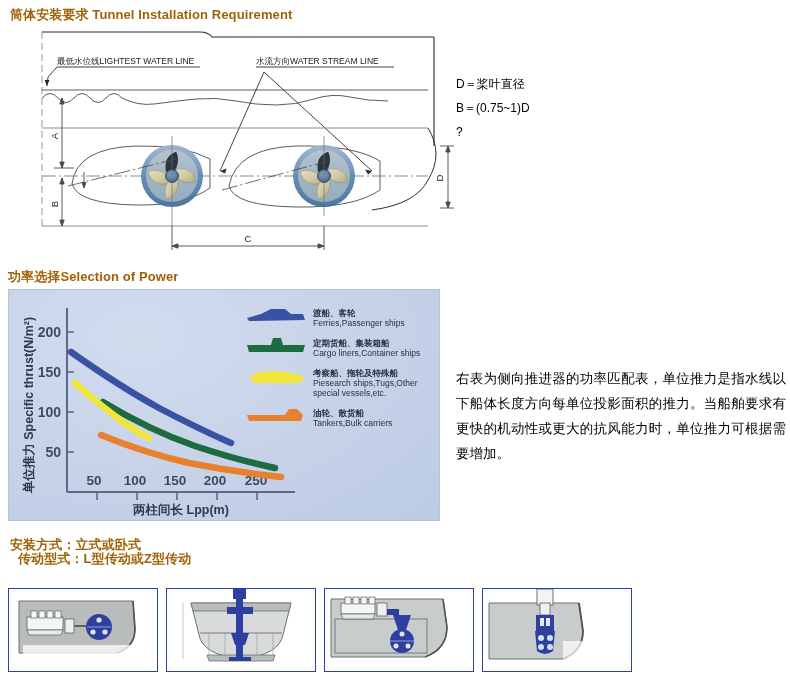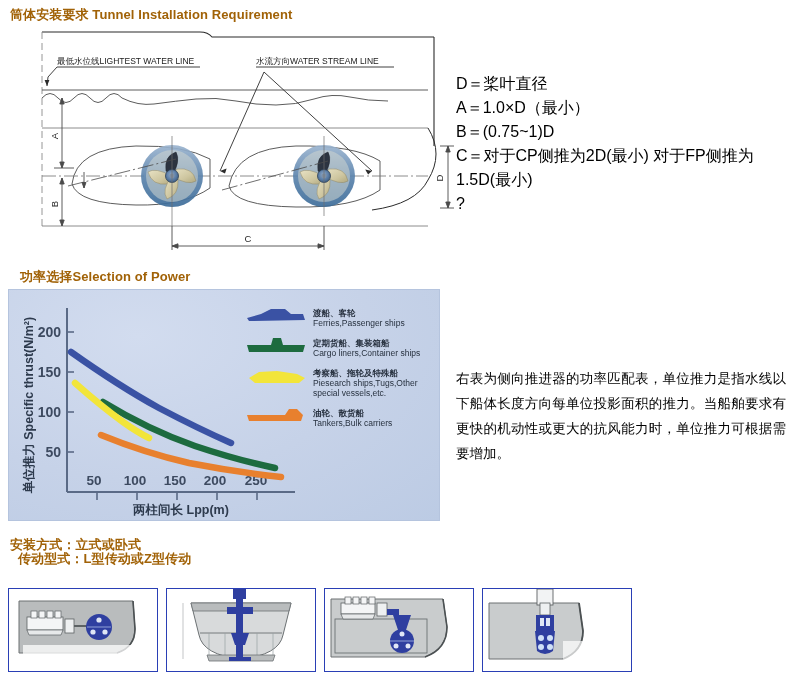--- a/index.html
+++ b/index.html
@@ -32,28 +32,28 @@
     left: 24px; top: 28px;
     width: 432px; height: 228px;
   }
   #tunnel-diagram svg { display: block; }
 
   
   #formula-block {
     position: absolute;
     left: 456px; top: 72px;
     width: 326px;
-    font-size: 16px;
+    font-size: 12px;
     line-height: 24px;
     color: #000;
   }
   #formula-block .frow { white-space: normal; }
 
   
-  #title-power { position: absolute; left: 20px; top: 268px; }
+  #title-power { position: absolute; left: 8px; top: 268px; }
 
   #power-chart {
     position: absolute;
     left: 8px; top: 289px;
     width: 432px; height: 232px;
     background:
       radial-gradient(ellipse at 30% 20%, #d2dcef 0%, #c6d2e8 55%, #bccbe4 100%);
     border: 1px solid #b5c4de;
     box-sizing: border-box;
     overflow: hidden;
@@ -225,23 +225,21 @@
       <path d="M300 218 l-6 -2.2 l0 4.4 z"></path>
       <path d="M148 198 L148 222" fill="none"></path>
       <path d="M300 198 L300 222" fill="none"></path>
     </g>
     <text x="224" y="214" font-family="'Liberation Sans',sans-serif" font-size="9.5" fill="#2b2b2b" text-anchor="middle">C</text>
   </svg>
 </div>
 
 <div id="formula-block">
   <div class="frow">D＝桨叶直径</div>
-  <div class="frow">A＝1.0×D（最小）</div>
   <div class="frow">B＝(0.75~1)D</div>
-  <div class="frow">C＝对于CP侧推为2D(最小) 对于FP侧推为1.5D(最小)</div>
   <div class="frow">?</div>
 </div>
 
 <div class="section-heading" id="title-power">功率选择Selection of Power</div>
 
 <div id="power-chart">
   <svg width="430" height="230" viewBox="0 0 430 230" xmlns="http://www.w3.org/2000/svg">
 
     <path d="M58 18 L58 202" stroke="#5a6a86" stroke-width="2" fill="none"></path>
 

